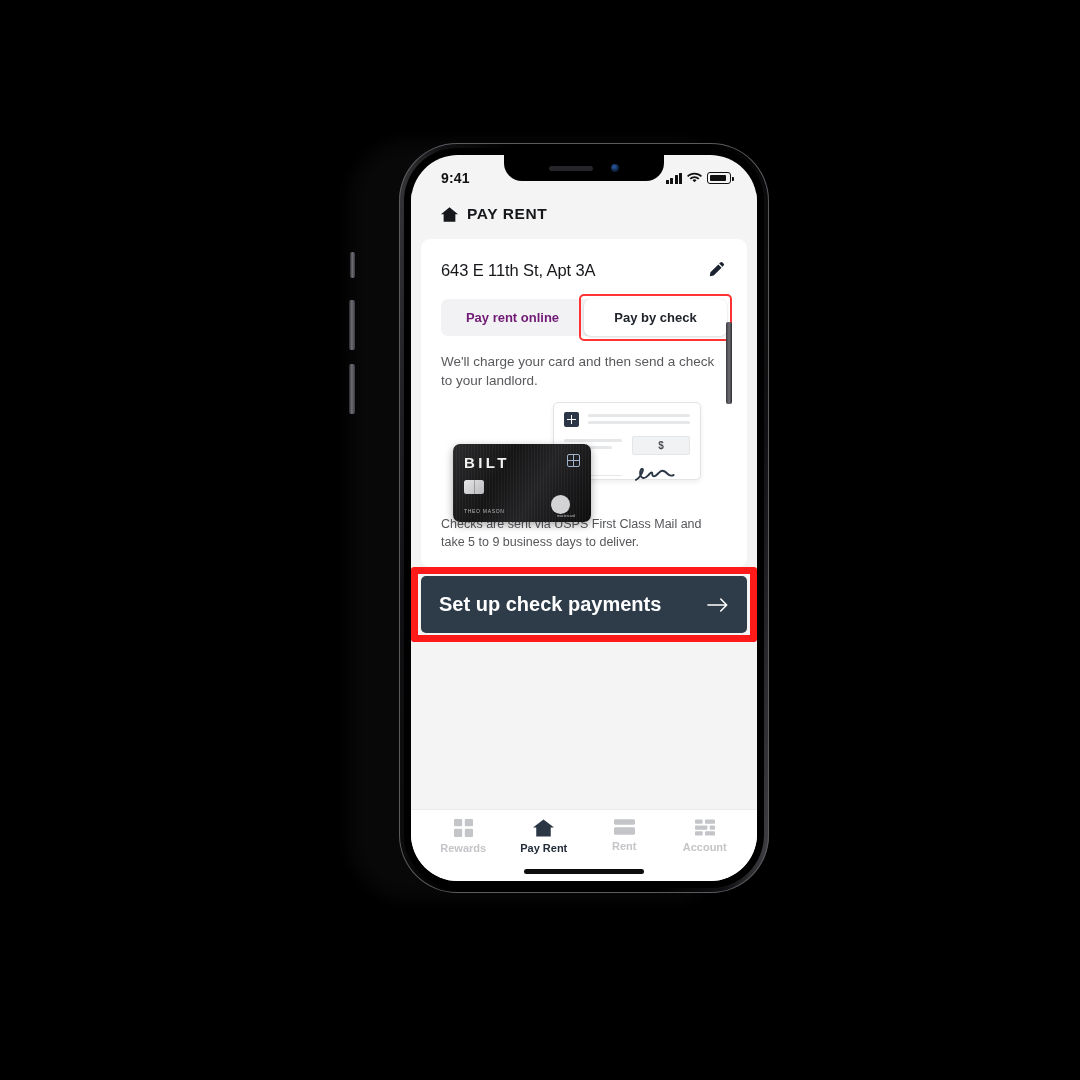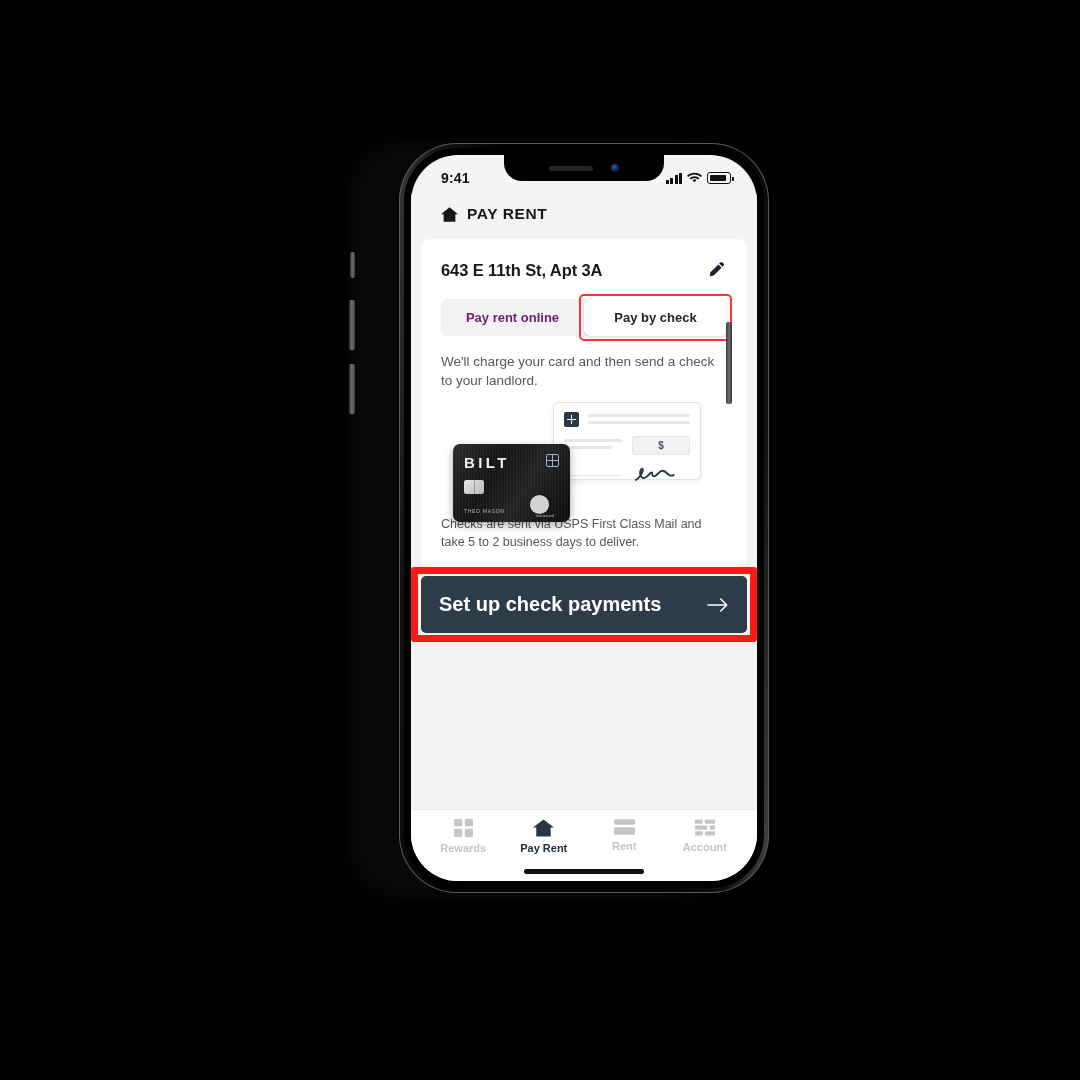--- a/index.html
+++ b/index.html
@@ -139,21 +139,21 @@
     border-radius: 9px;
     padding: 20px 20px 16px 20px;
   }
   .card-top {
     display: flex;
     align-items: center;
     justify-content: space-between;
   }
   .address {
     font-size: 16.5px;
-    font-weight: bold;
+    font-weight: normal;
     color: #15171a;
     letter-spacing: -.1px;
   }
   .edit-btn { padding: 2px; line-height: 0; cursor: pointer; }
 
   
   .segmented {
     margin-top: 18px;
     background: #f2f2f4;
     border-radius: 7px;
@@ -233,21 +233,21 @@
     display: flex; align-items: center; justify-content: center;
     font-size: 10px; font-weight: bold; color: #4c4f55;
   }
   .check-bottom { display: flex; gap: 10px; align-items: center; margin-top: 11px; }
   .sig-line { flex: 1; height: 1.2px; background: #e6e7e9; }
   .signature { width: 58px; height: 18px; }
 
   .bilt-card {
     position: absolute;
     left: 12px; top: 44px;
-    width: 117px; height: 78px;
+    width: 138px; height: 78px;
     border-radius: 7px;
     background:
       repeating-linear-gradient(90deg, rgba(255,255,255,.035) 0 1px, rgba(0,0,0,0) 1px 3px),
       linear-gradient(120deg,#2c2c2e 0%,#151516 35%,#242426 60%,#0d0d0e 100%);
     box-shadow: 0 3px 8px rgba(0,0,0,.35);
     padding: 10px 11px;
     color: #fff;
     overflow: hidden;
   }
   .bilt-top { display: flex; justify-content: space-between; align-items: flex-start; }
@@ -443,21 +443,21 @@
               <div class="mc">
                 <i></i>
                   <i></i>
                 <span>mastercard</span>
               </div>
             </div>
           </div>
 
         </div>
 
-        <div class="fineprint">Checks are sent via USPS First Class Mail and take 5 to 2 business days to deliver.</div>
+        <div class="fineprint">Checks are sent via USPS First Class Mail and take 5 to 9 business days to deliver.</div>
       </div>
 
       <div class="cta-wrap">
         <div class="cta">
           <div class="cta-label">Set up check payments</div>
           <svg width="22" height="16" viewBox="0 0 24 16">
             <path d="M1 8h20M15 1.5 21.5 8 15 14.5" fill="none" stroke="#fff" stroke-width="1.7" stroke-linecap="round" stroke-linejoin="round"></path>
           </svg>
         </div>
         <div class="cta-highlight"></div>

